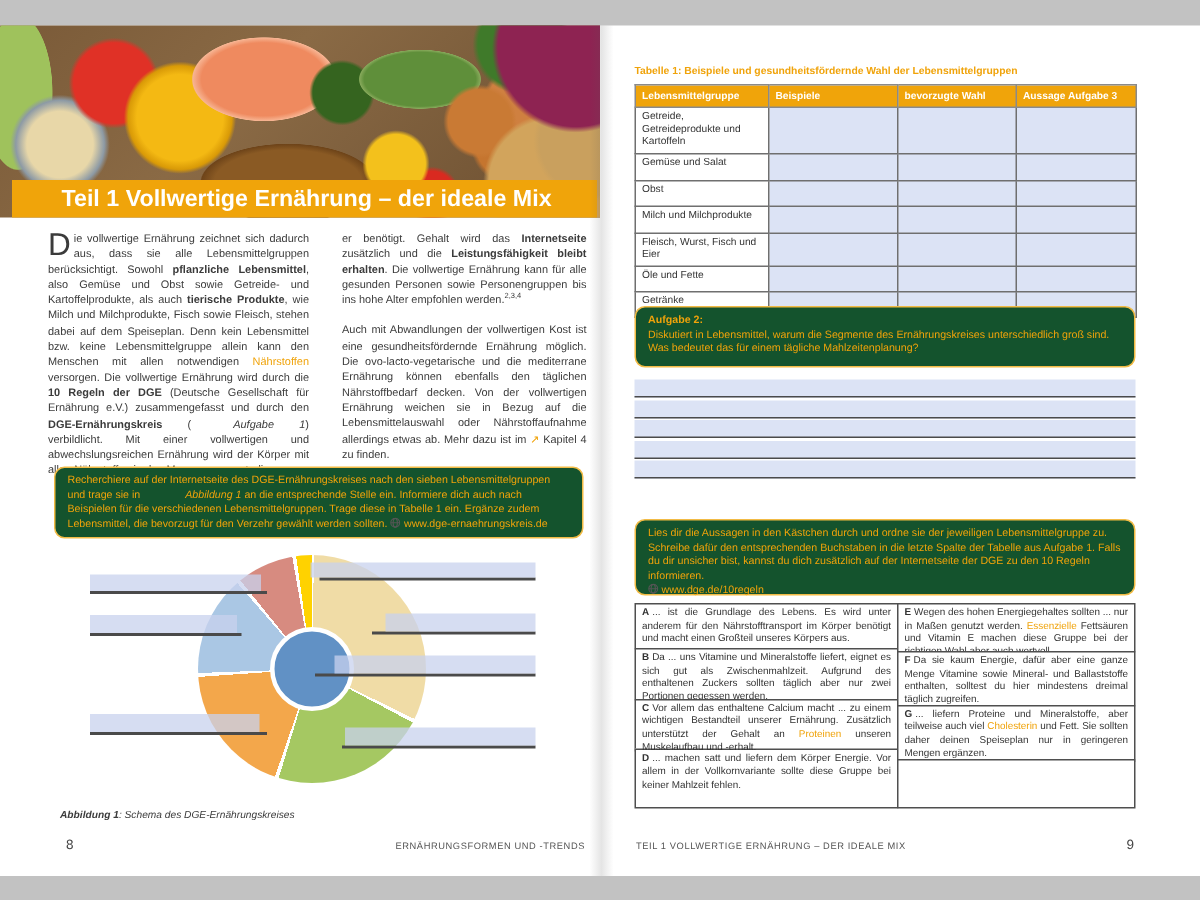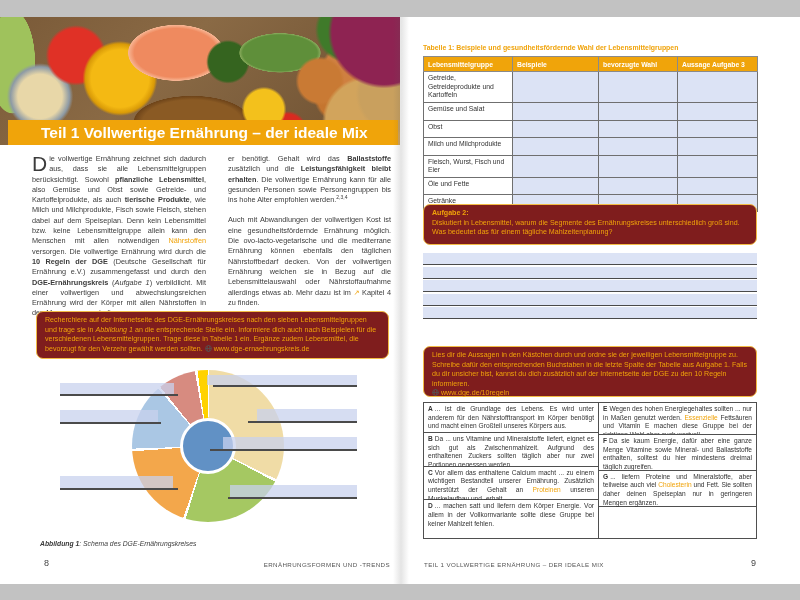--- a/index.html
+++ b/index.html
@@ -29,24 +29,24 @@
       radial-gradient(ellipse 38px 85px at 3% 35%, #9fc25c 0 60%, transparent 61%),
       linear-gradient(135deg,#7a5a38,#8a6a45 40%,#6b4e30);}
   .banner{position:absolute;left:8px;top:103px;width:390px;height:25px;background:#f0a40a;color:#fff;
     font-size:15.5px;font-weight:bold;line-height:25px;padding-left:33px;box-sizing:border-box;white-space:nowrap;}
   .col{position:absolute;top:137px;font-size:7.3px;line-height:10.3px;color:#3b3b3b;text-align:justify;hyphens:auto;}
   .col1{left:32px;width:174px;}
   .col2{left:228px;width:163px;}
   .col p{margin:0 0 10px 0;}
   .dropcap{float:left;font-size:21px;line-height:19px;font-weight:500;margin:0 2px 0 0;color:#3b3b3b;}
   .b{font-weight:bold;}
-  .i{font-style:italic;}
+  .i{font-style:italic;margin-left:28px;}
   .o{color:#f0a30a;}
   .sup{font-size:5px;vertical-align:super;line-height:0;}
-  .taskbox{position:absolute;background:#7f1d1d;border:1.5px solid #f2bb45;border-radius:7px;box-sizing:border-box;
+  .taskbox{position:absolute;background:#14532d;border:1.5px solid #f2bb45;border-radius:7px;box-sizing:border-box;
     padding:4px 8px;color:#f0a30a;font-size:7.1px;line-height:9.6px;text-align:left;}
   .taskbox .tt{font-weight:bold;display:block;}
   .task1{left:36px;top:294px;width:353px;height:48px;}
   .globe-ic{display:inline-block;vertical-align:-1px;}
   
   .pie{position:absolute;left:132px;top:353px;width:152px;height:152px;border-radius:50%;}
   .pie-center{position:absolute;left:180px;top:401px;width:56px;height:56px;border-radius:50%;border:3px solid #fff;box-sizing:border-box;}
   .blank{position:absolute;background:rgba(200,210,237,.75);}
   .lead{position:absolute;height:1.6px;background:#4a4a4a;}
   .figcap{position:absolute;left:40px;top:523px;font-size:6.8px;color:#3b3b3b;font-style:italic;}
@@ -82,21 +82,21 @@
 
     <div class="banner">
       <span>Teil 1 Vollwertige Ernährung – der ideale Mix</span>
     </div>
 
     <div class="col col1">
       <p><span class="dropcap">D</span><span>ie vollwertige Ernährung zeichnet sich dadurch aus, dass sie alle Lebensmittelgruppen berücksichtigt. Sowohl </span><span class="b">pflanzliche Lebensmittel</span><span>, also Gemüse und Obst sowie Getreide- und Kartoffelprodukte, als auch </span><span class="b">tierische Produkte</span><span>, wie Milch und Milchprodukte, Fisch sowie Fleisch, stehen dabei auf dem Speiseplan. Denn kein Lebensmittel bzw. keine Lebensmittelgruppe allein kann den Menschen mit allen notwendigen </span><span class="o">Nährstoffen</span><span> versorgen. Die vollwertige Ernährung wird durch die </span><span class="b">10 Regeln der DGE</span><span> (Deutsche Gesellschaft für Ernährung e.V.) zusammengefasst und durch den </span><span class="b">DGE-Ernährungskreis</span><span> (</span><span class="i">Aufgabe 1</span><span>) verbildlicht. Mit einer vollwertigen und abwechslungsreichen Ernährung wird der Körper mit allen Nährstoffen in den Mengen versorgt, die</span></p>
     </div>
 
     <div class="col col2">
-      <p><span>er benötigt. Gehalt wird das </span><span class="b">Ballaststoffe</span><span> zusätzlich und die </span><span class="b">Leistungsfähigkeit bleibt erhalten</span><span>. Die vollwertige Ernährung kann für alle gesunden Personen sowie Personengruppen bis ins hohe Alter empfohlen werden.</span><sup class="sup">2,3,4</sup></p>
+      <p><span>er benötigt. Gehalt wird das </span><span class="b">Internetseite</span><span> zusätzlich und die </span><span class="b">Leistungsfähigkeit bleibt erhalten</span><span>. Die vollwertige Ernährung kann für alle gesunden Personen sowie Personengruppen bis ins hohe Alter empfohlen werden.</span><sup class="sup">2,3,4</sup></p>
       <p><span>Auch mit Abwandlungen der vollwertigen Kost ist eine gesundheitsfördernde Ernährung möglich. Die ovo-lacto-vegetarische und die mediterrane Ernährung können ebenfalls den täglichen Nährstoffbedarf decken. Von der vollwertigen Ernährung weichen sie in Bezug auf die Lebensmittelauswahl oder Nährstoffaufnahme allerdings etwas ab. Mehr dazu ist im </span><span class="o">↗</span><span> Kapitel 4 zu finden.</span></p>
     </div>
 
     <div class="taskbox task1">
       <span>Recherchiere auf der Internetseite des DGE-Ernährungskreises nach den sieben Lebensmittelgruppen und trage sie in </span><span class="i">Abbildung 1</span><span> an die entsprechende Stelle ein. Informiere dich auch nach Beispielen für die verschiedenen Lebensmittelgruppen. Trage diese in Tabelle 1 ein. Ergänze zudem Lebensmittel, die bevorzugt für den Verzehr gewählt werden sollten. </span><span class="globe-ic"><svg width="7" height="7" viewBox="0 0 10 10">
             <circle cx="5" cy="5" r="4.2" fill="none" stroke="#555" stroke-width="1.1"></circle>
             <line x1="0.8" y1="5" x2="9.2" y2="5" stroke="#555" stroke-width="1.1"></line>
             <ellipse cx="5" cy="5" rx="2" ry="4.2" fill="none" stroke="#555" stroke-width="1.1"></ellipse>
           </svg></span> <span>www.dge-ernaehrungskreis.de</span>
     </div>

